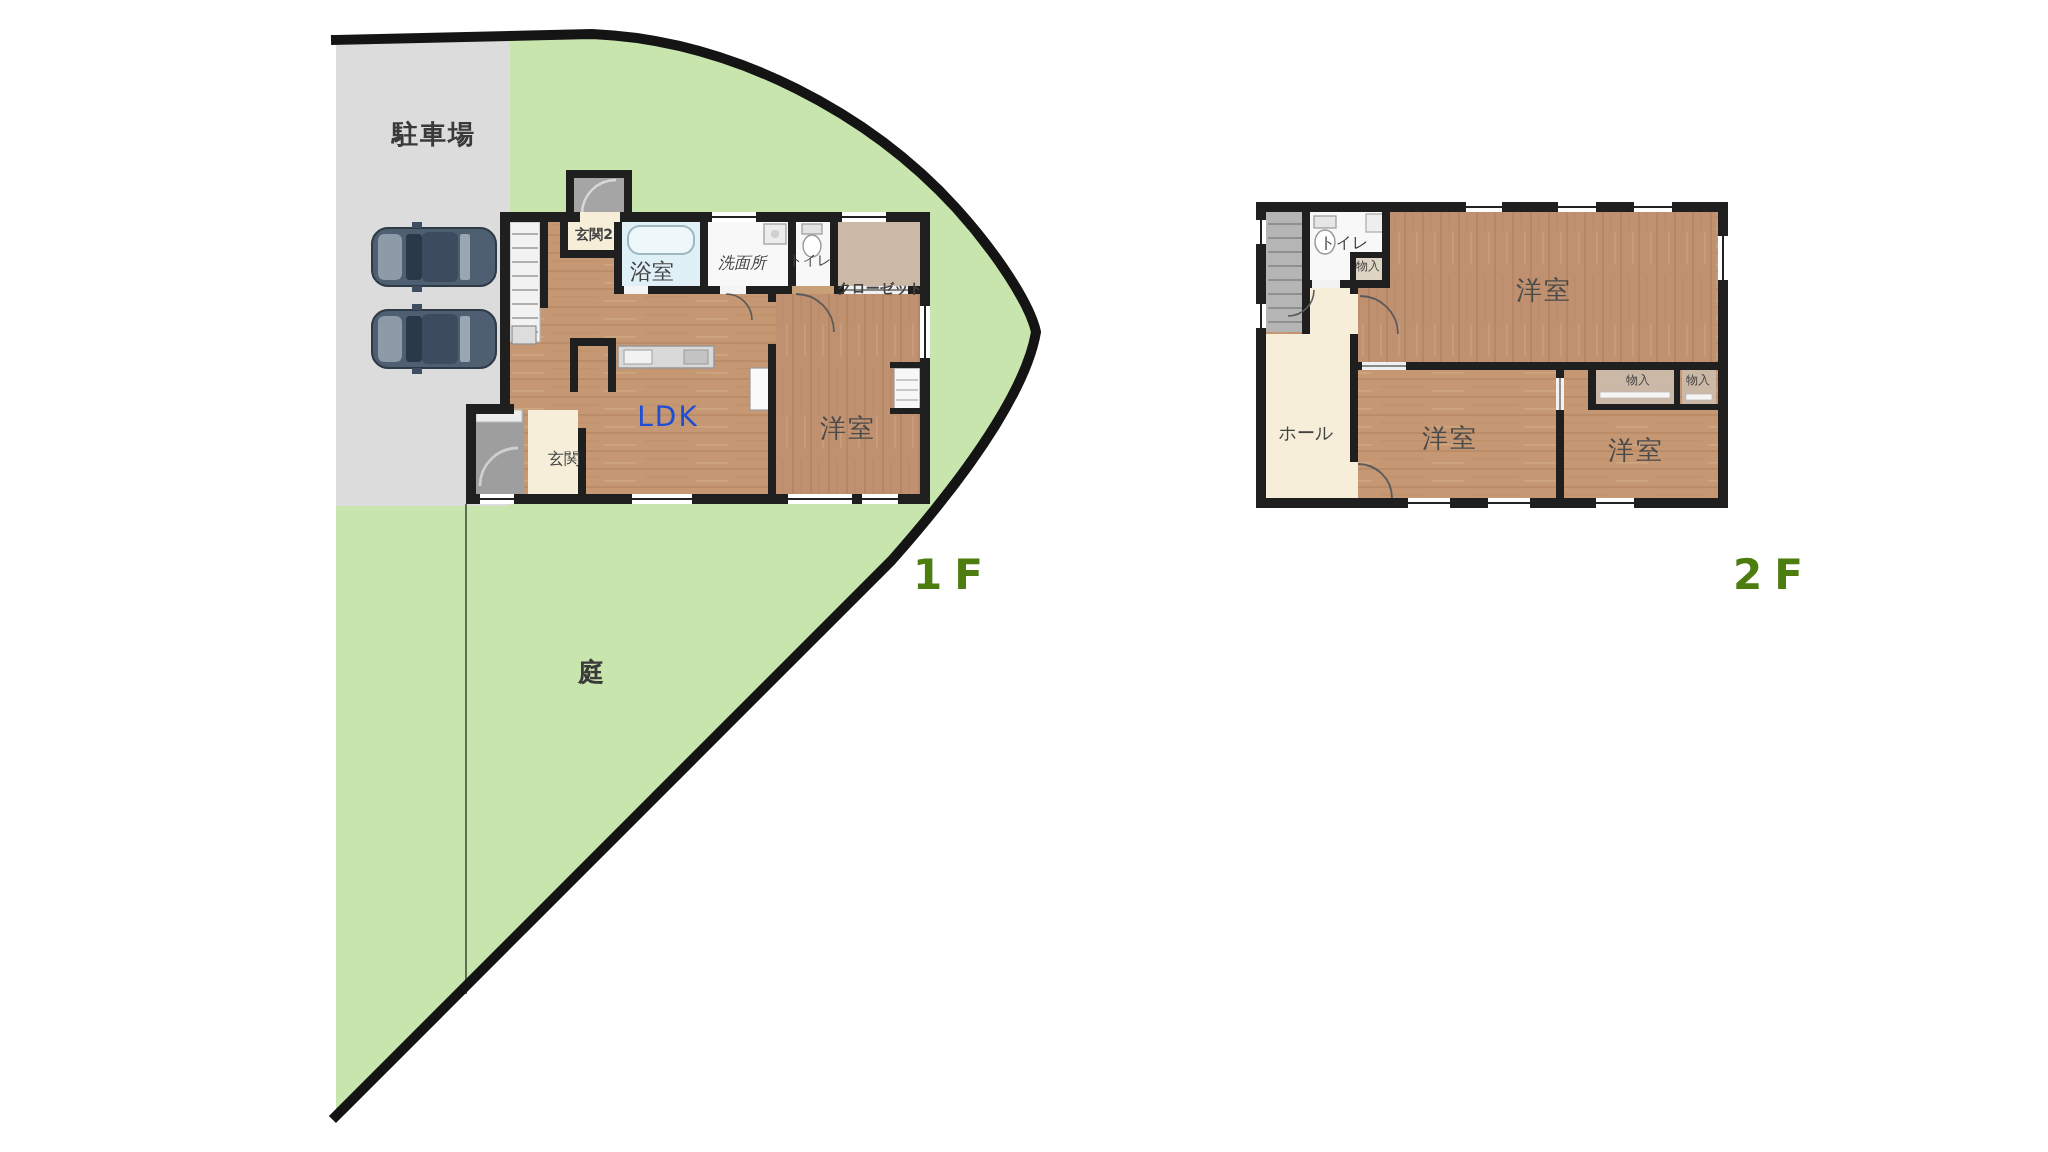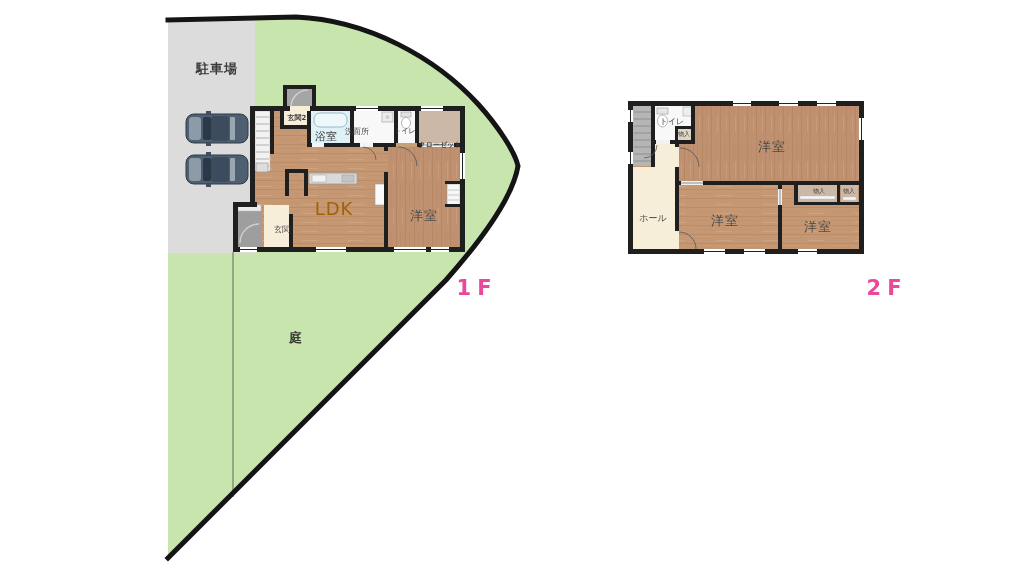--- a/index.html
+++ b/index.html
@@ -7,21 +7,21 @@
     position:relative;width:1024px;height:576px;background:#ffffff;overflow:hidden;
     font-family:"DejaVu Sans","Liberation Sans",sans-serif;
   }
   .stage svg{position:absolute;left:0;top:0;}
   .lbl{
     position:absolute;transform:translate(-50%,-50%);
     color:#424242;white-space:nowrap;line-height:1;letter-spacing:1px;
   }
   .lbl.room{font-weight:normal;}
   .lbl.area{font-weight:bold;color:#3a3a3a;}
-  .lbl.floor{font-weight:bold;color:#ec4899;font-size:21px;letter-spacing:6px;}
+  .lbl.floor{font-weight:bold;color:#4d7c0f;font-size:21px;letter-spacing:6px;}
 </style>
 </head>
 <body>
 
 <div class="stage">
 
 <svg width="1024" height="576" viewBox="0 0 1024 576">
   <defs>
     <pattern id="woodH" width="46" height="9" patternUnits="userSpaceOnUse">
       <rect width="46" height="9" fill="#c59873"></rect>
@@ -278,24 +278,24 @@
           <line x1="798" y1="251.5" x2="817" y2="251.5" stroke="#222" stroke-width="1"></line>
     </g>
   </g>
 </svg>
 
   <div class="lbl area" style="left:217px;top:68px;font-size:13px;">駐車場</div>
   <div class="lbl area" style="left:296px;top:337px;font-size:13px;">庭</div>
 
   <div class="lbl room" style="left:297px;top:118px;font-size:7px;letter-spacing:0;font-weight:bold;">玄関2</div>
   <div class="lbl room" style="left:326px;top:136px;font-size:11px;letter-spacing:0;">浴室</div>
-  <div class="lbl room" style="left:357px;top:132px;font-size:8px;letter-spacing:0;">洗面所</div>
+  <div class="lbl room" style="left:371px;top:132px;font-size:8px;letter-spacing:0;font-style:italic;">洗面所</div>
   <div class="lbl room" style="left:405px;top:131px;font-size:7px;letter-spacing:0;">トイレ</div>
   <div class="lbl room" style="left:440px;top:145px;font-size:7px;letter-spacing:0;font-weight:bold;">クローゼット</div>
-  <div class="lbl room" style="left:334px;top:209px;font-size:18px;color:#a16207;">LDK</div>
+  <div class="lbl room" style="left:334px;top:209px;font-size:14px;color:#1d4ed8;">LDK</div>
   <div class="lbl room" style="left:424px;top:215px;font-size:13px;color:#4a4a4a;">洋室</div>
   <div class="lbl room" style="left:282px;top:230px;font-size:8px;letter-spacing:0;">玄関</div>
 
   <div class="lbl room" style="left:672px;top:122px;font-size:8px;letter-spacing:0;">トイレ</div>
   <div class="lbl room" style="left:684px;top:134px;font-size:6px;letter-spacing:0;">物入</div>
   <div class="lbl room" style="left:653px;top:218px;font-size:9px;letter-spacing:0;">ホール</div>
   <div class="lbl room" style="left:772px;top:146px;font-size:13px;color:#4a4a4a;">洋室</div>
   <div class="lbl room" style="left:725px;top:220px;font-size:13px;color:#4a4a4a;">洋室</div>
   <div class="lbl room" style="left:818px;top:226px;font-size:13px;color:#4a4a4a;">洋室</div>
   <div class="lbl room" style="left:819px;top:191px;font-size:6px;letter-spacing:0;">物入</div>

